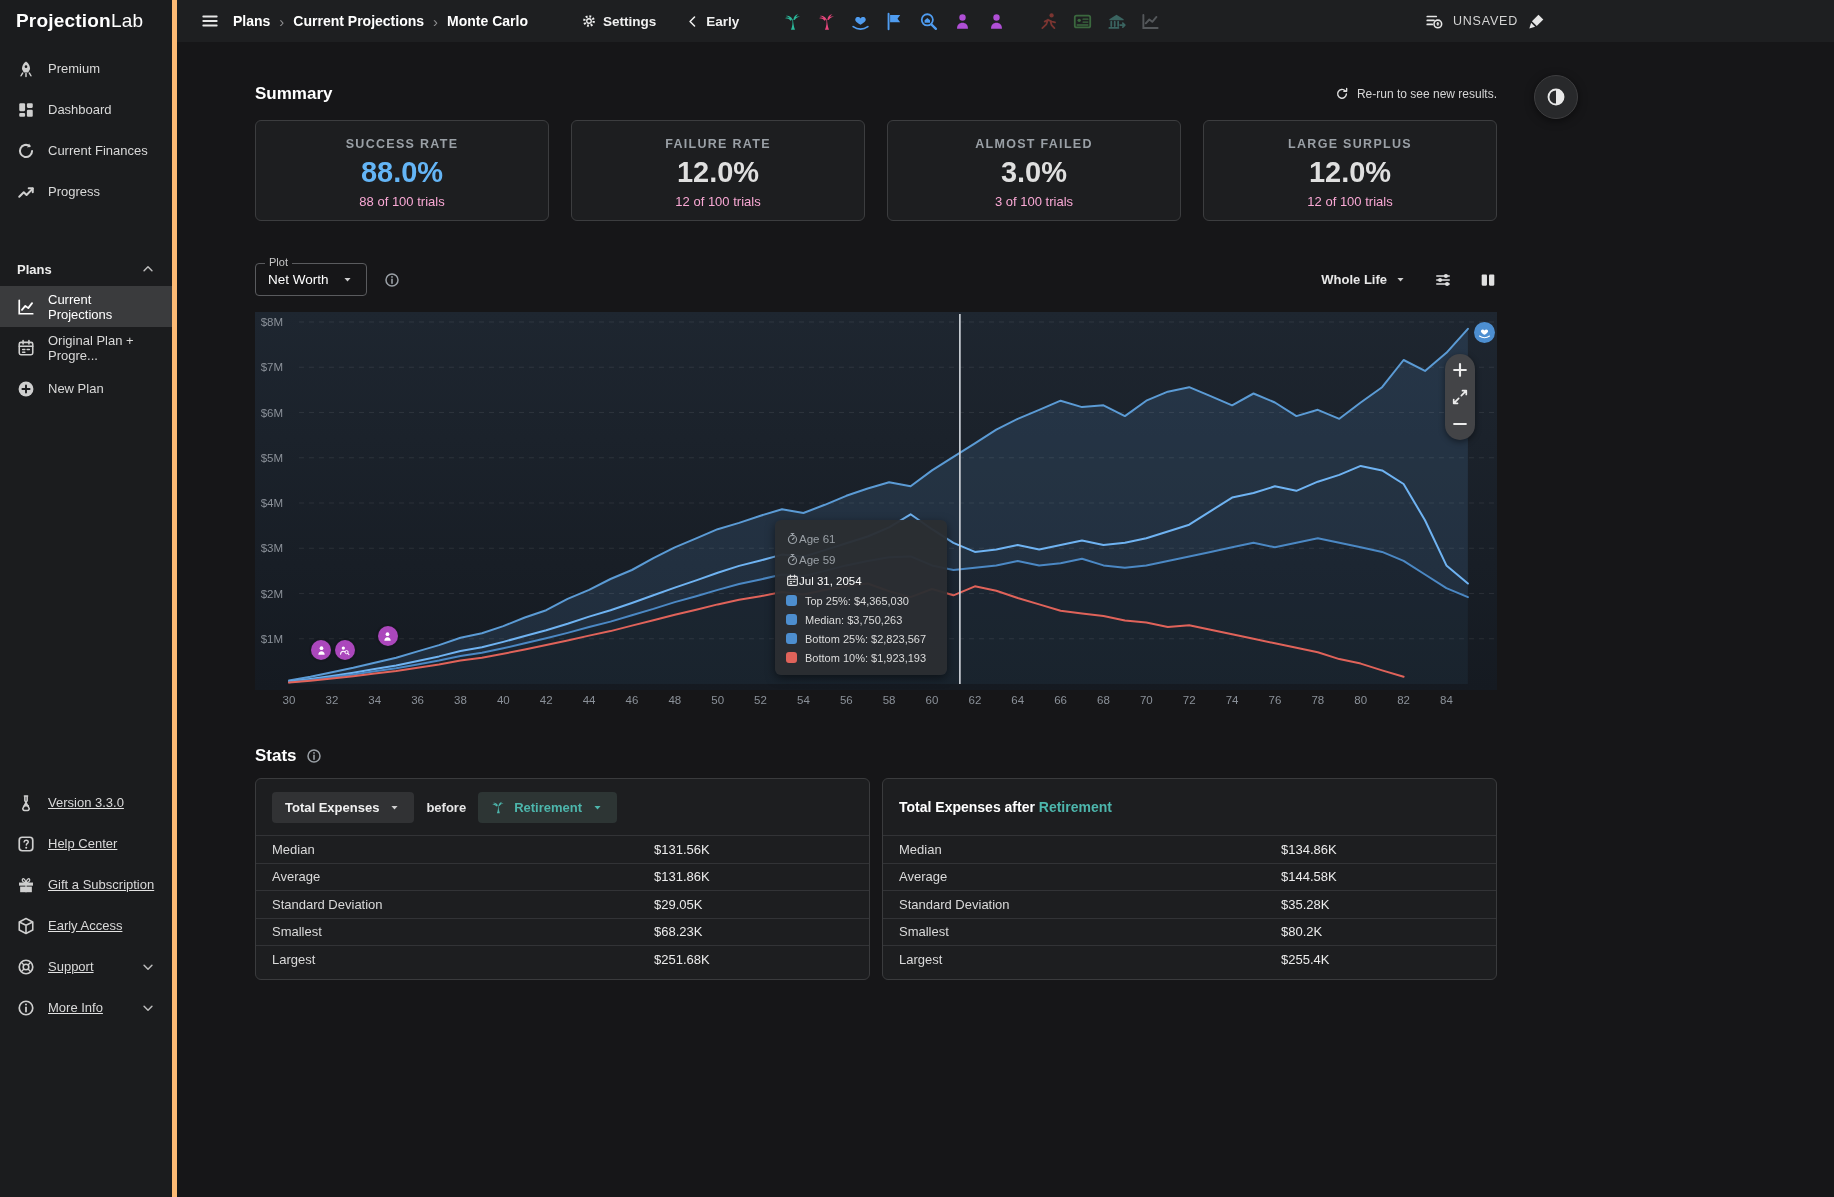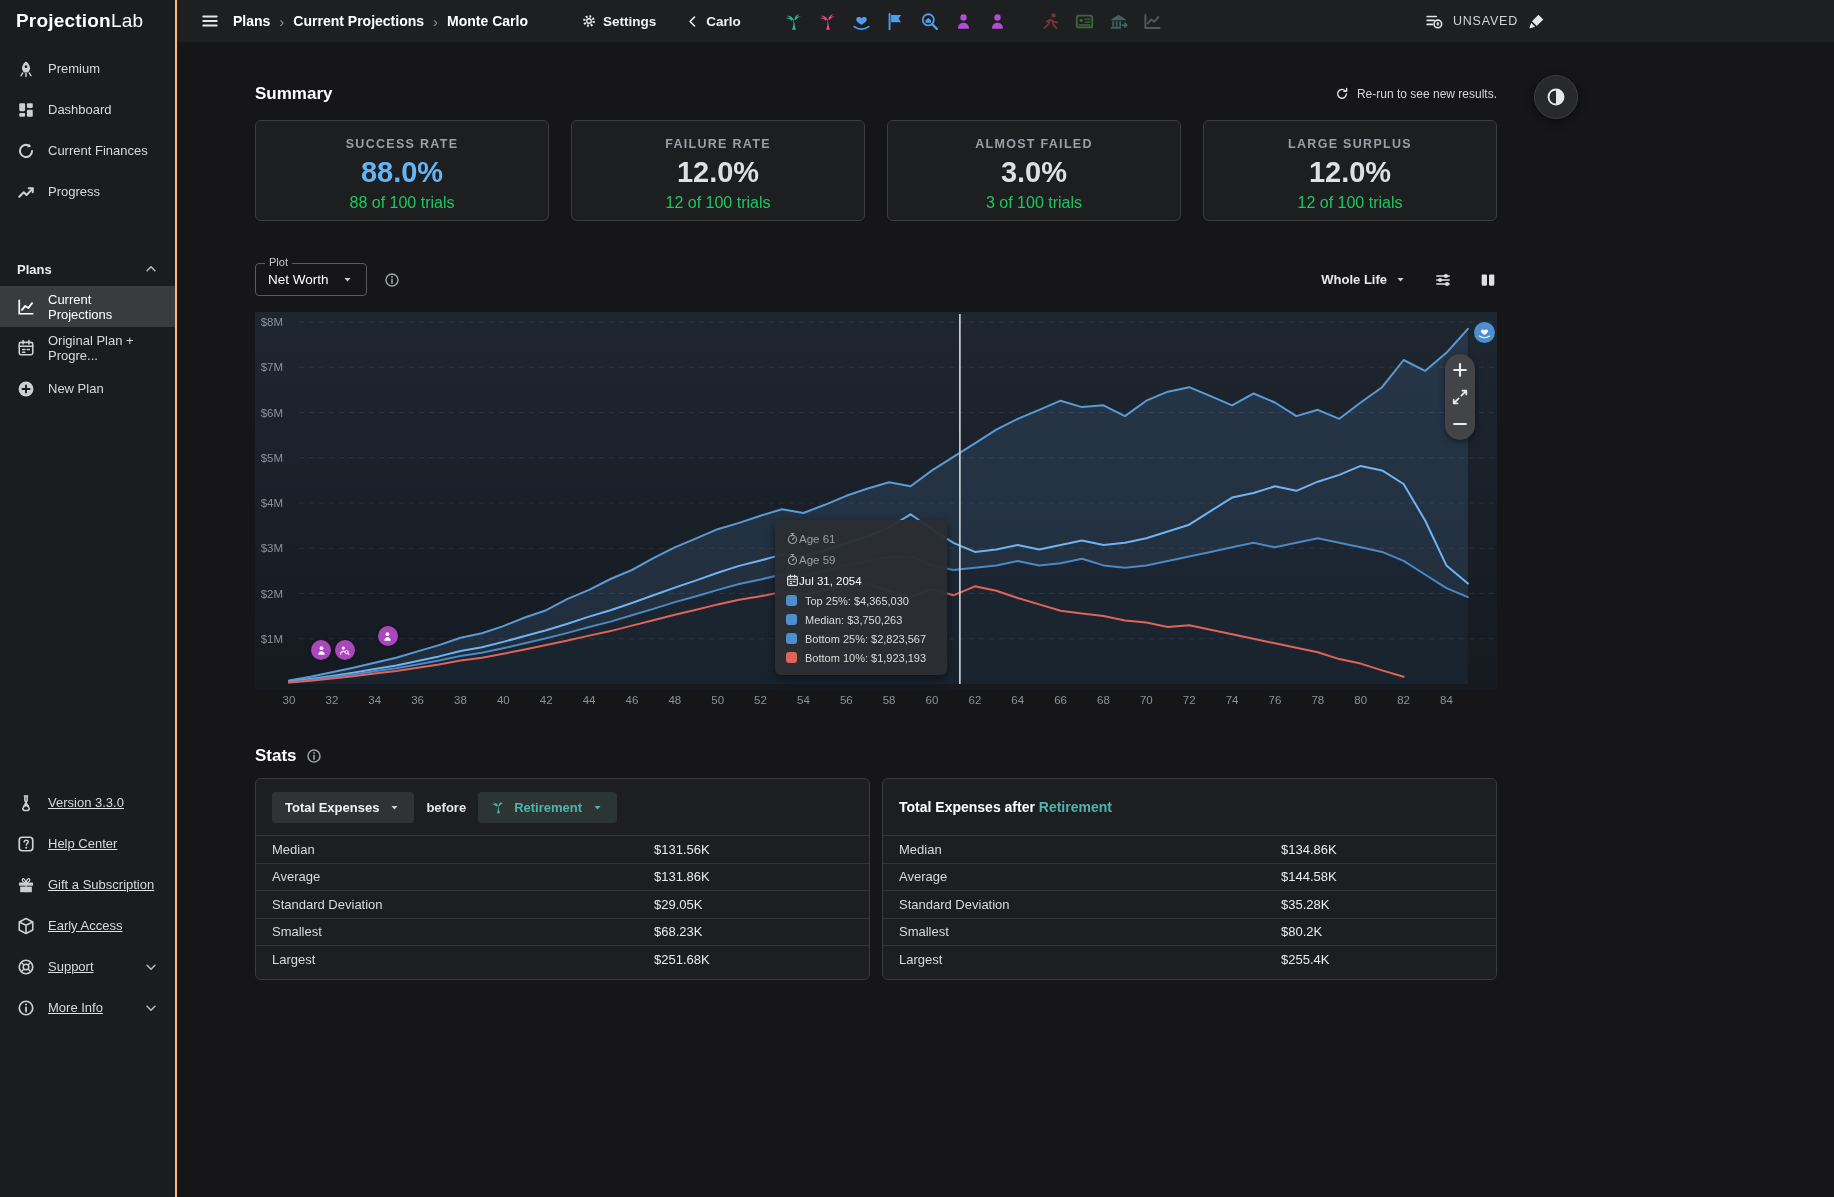--- a/index.html
+++ b/index.html
@@ -12,21 +12,21 @@
   }
   .ic { display:inline-flex; width:16px; height:16px; flex:none; }
   .ic svg { display:block; width:100%; height:100%; }
   .ic11 { width:11px; height:11px; }
   .ic13 { width:13px; height:13px; }
   .ic14 { width:14px; height:14px; }
   .ic18 { width:18px; height:18px; }
   .ic20 { width:20px; height:20px; }
 
   
-  .sidebar { position:absolute; left:0; top:0; width:177px; height:100%; background:#1b1c1e; border-right:2px solid #fdba74; z-index:10; }
+  .sidebar { position:absolute; left:0; top:0; width:177px; height:100%; background:#1b1c1e; border-right:5px solid #fdba74; z-index:10; }
   .logo { height:42px; display:flex; align-items:center; padding:0 16px; font-size:19px; letter-spacing:0.2px; color:#fff; }
   .logo .bold { font-weight:700; }
   .logo .light { font-weight:400; }
   .side-group { padding-top:6px; }
   .side-item { height:41px; display:flex; align-items:center; gap:13px; padding:0 17px; font-size:13px; color:#d9d9d9; cursor:pointer; }
   .side-item .ic { color:#cfcfcf; }
   .side-item.active { background:#3a3b3d; color:#fff; }
   .side-item.active .ic { color:#fff; }
   .side-section { margin-top:40px; height:34px; display:flex; align-items:center; justify-content:space-between; padding:0 17px; font-size:13px; font-weight:700; color:#ededed; }
   .side-section .ic { color:#bdbdbd; }
@@ -56,21 +56,21 @@
   .content { width:1242px; }
   .sec-head { display:flex; align-items:center; justify-content:space-between; }
   h2.sec-title { font-size:17px; font-weight:700; color:#fff; }
   .rerun { display:flex; align-items:center; gap:8px; font-size:12px; color:#d6d6d6; cursor:pointer; }
   .rerun .ic { color:#e0e0e0; }
 
   .cards { display:grid; grid-template-columns:repeat(4,1fr); gap:22px; margin-top:16px; }
   .card { height:101px; background:#1d1e20; border:1px solid #3c3d3f; border-radius:6px; text-align:center; padding-top:16px; }
   .card .lbl { font-size:12.5px; letter-spacing:1.3px; color:#9aa0a6; font-weight:700; }
   .card .val { font-size:29px; font-weight:700; color:#dfdfdf; margin-top:5px; }
-  .card .sub { font-size:16px; color:#22c55e; margin-top:5px; }
+  .card .sub { font-size:13px; color:#f9a8d4; margin-top:5px; }
 
   .plot-controls { margin-top:42px; display:flex; align-items:center; }
   .plot-select { position:relative; border:1px solid #5a5b5e; border-radius:4px; padding:8px 12px; display:flex; align-items:center; gap:12px; cursor:pointer; min-width:104px; }
   .plot-select .flabel { position:absolute; top:-8px; left:9px; font-size:11px; color:#c6c6c6; background:#161618; padding:0 4px; }
   .plot-select .pval { font-size:13.5px; font-weight:400; color:#fff; }
   .plot-select .ic, .range-select .ic { color:#cfcfcf; }
   .info-ic { margin-left:17px; color:#9aa0a6; cursor:pointer; }
   .pc-right { margin-left:auto; display:flex; align-items:center; gap:27px; }
   .range-select { display:flex; align-items:center; gap:7px; font-size:13px; font-weight:700; color:#e8e8e8; cursor:pointer; }
   .tool-ic { color:#e0e0e0; cursor:pointer; }
@@ -290,21 +290,21 @@
         </svg>
       </span>
     <span>Settings</span>
   </div>
   <div class="tb-btn tb-back">
     <span class="ic ic13">
         <svg viewBox="0 0 16 16" width="100%" height="100%">
           <path d="M10.5 2.5L5 8l5.5 5.5" stroke="currentColor" stroke-width="1.9" fill="none" stroke-linecap="round" stroke-linejoin="round"></path>
         </svg>
       </span>
-    <span>Carlo</span>
+    <span>Early</span>
   </div>
   <div class="plan-icons" id="plan-icons">
       <span class="plan-ic" style="color: rgb(43, 184, 154);"><svg viewBox="0 0 16 16" width="100%" height="100%">
           <path d="M7.3 6.8C5 4.4 3 4.1 1.4 5.4c2-.2 3.6.5 4.9 1.9zM8.7 6.8c.3-3 1.8-4.7 4.3-4.9-1.7 1-2.5 2.5-2.7 4.4zM8 6.3C6.8 3.8 4.8 2.8 2.4 3.3c2 .5 3.5 1.6 4.3 3.5zM8.6 6.3c1.3-2.2 3.2-3 5.7-2.3-2 .2-3.5 1-4.5 2.8z" fill="currentColor"></path>
           <path d="M7.8 6c.5 3 .2 6-1.1 9h3.4C9 12 8.6 9 8.4 6z" fill="currentColor"></path>
         </svg></span>
       <span class="plan-ic" style="color: rgb(232, 70, 124);"><svg viewBox="0 0 16 16" width="100%" height="100%">
           <path d="M7.3 6.8C5 4.4 3 4.1 1.4 5.4c2-.2 3.6.5 4.9 1.9zM8.7 6.8c.3-3 1.8-4.7 4.3-4.9-1.7 1-2.5 2.5-2.7 4.4zM8 6.3C6.8 3.8 4.8 2.8 2.4 3.3c2 .5 3.5 1.6 4.3 3.5zM8.6 6.3c1.3-2.2 3.2-3 5.7-2.3-2 .2-3.5 1-4.5 2.8z" fill="currentColor"></path>
           <path d="M7.8 6c.5 3 .2 6-1.1 9h3.4C9 12 8.6 9 8.4 6z" fill="currentColor"></path>
         </svg></span>

